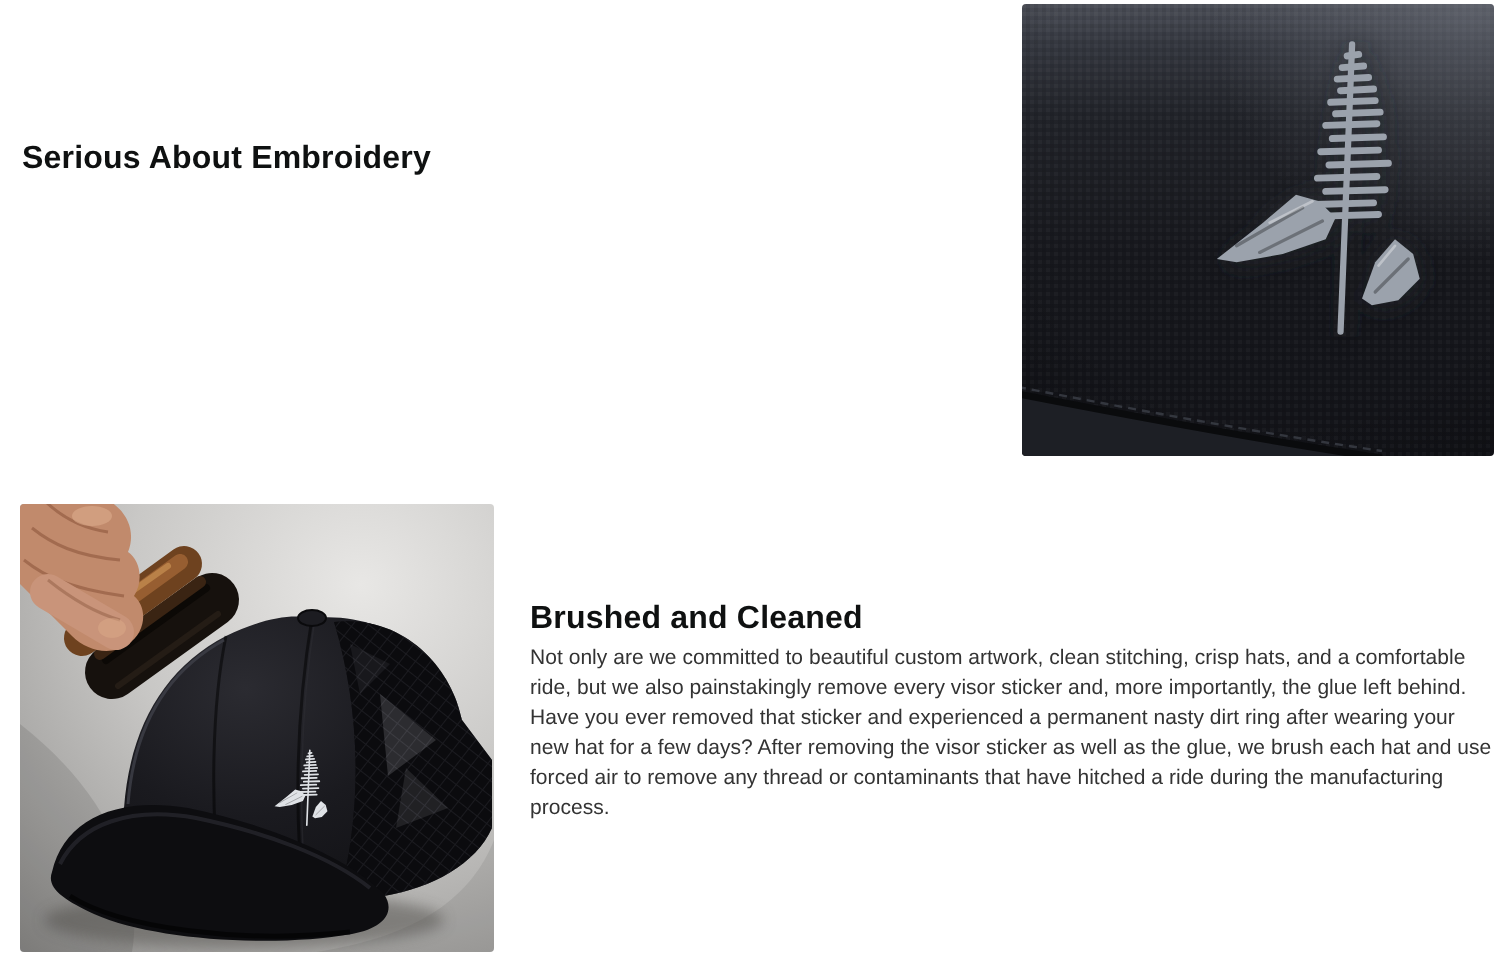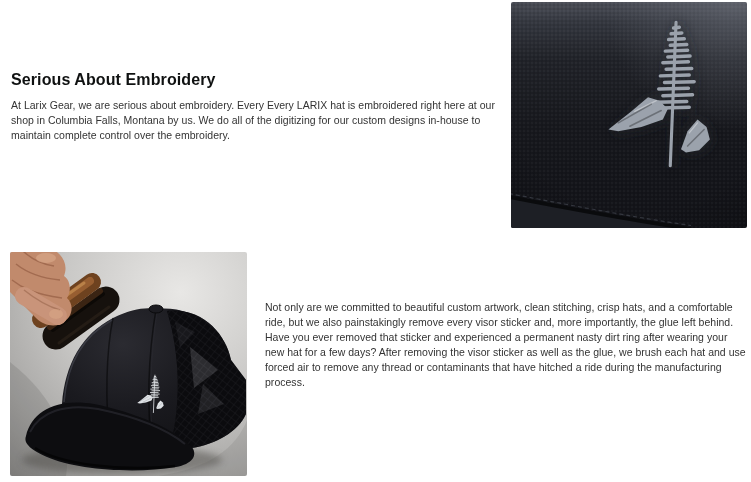--- a/index.html
+++ b/index.html
@@ -30,21 +30,20 @@
   #photo-brushing { left:10px;  top:252px; width:237px; height:224px; }
   svg { display:block; }
 </style>
 </head>
 <body>
 
 <div class="canvas">
 
   <div class="text-col" id="text-embroidery">
     <h3>Serious About Embroidery</h3>
-    <p>At Larix Gear, we are serious about embroidery. Every Every LARIX hat is embroidered right here at our shop in Columbia Falls, Montana by us. We do all of the digitizing for our custom designs in-house to maintain complete control over the embroidery.</p>
   </div>
 
   <div class="photo" id="photo-closeup">
     <svg width="236" height="226" viewBox="0 0 236 226">
       <defs>
         <linearGradient id="fab" x1="0" y1="0" x2="0" y2="1">
           <stop offset="0" stop-color="#4b4e57"></stop>
           <stop offset="0.09" stop-color="#34373f"></stop>
           <stop offset="0.25" stop-color="#212329"></stop>
           <stop offset="0.55" stop-color="#17181d"></stop>
@@ -183,16 +182,17 @@
         <path d="M 2,28 C 12,36 24,42 52,46" stroke="#9a6349" stroke-width="1.5" fill="none" opacity="0.8"></path>
         <line x1="14" y1="44" x2="48" y2="64" stroke="#c9947a" stroke-width="18" stroke-linecap="round"></line>
         <path d="M 14,38 C 24,46 36,54 50,58" stroke="#a06c52" stroke-width="1.5" fill="none" opacity="0.7"></path>
         <ellipse cx="36" cy="6" rx="10" ry="5" fill="#dcab8c" opacity="0.6"></ellipse>
         <ellipse cx="46" cy="62" rx="7" ry="5" fill="#dba988" opacity="0.5"></ellipse>
       </g>
     </svg>
   </div>
 
   <div class="text-col" id="text-brushed">
+    <h3>Brushed and Cleaned</h3>
     <p>Not only are we committed to beautiful custom artwork, clean stitching, crisp hats, and a comfortable ride, but we also painstakingly remove every visor sticker and, more importantly, the glue left behind. Have you ever removed that sticker and experienced a permanent nasty dirt ring after wearing your new hat for a few days? After removing the visor sticker as well as the glue, we brush each hat and use forced air to remove any thread or contaminants that have hitched a ride during the manufacturing process.</p>
   </div>
 
 </div>
 
 </body></html>

